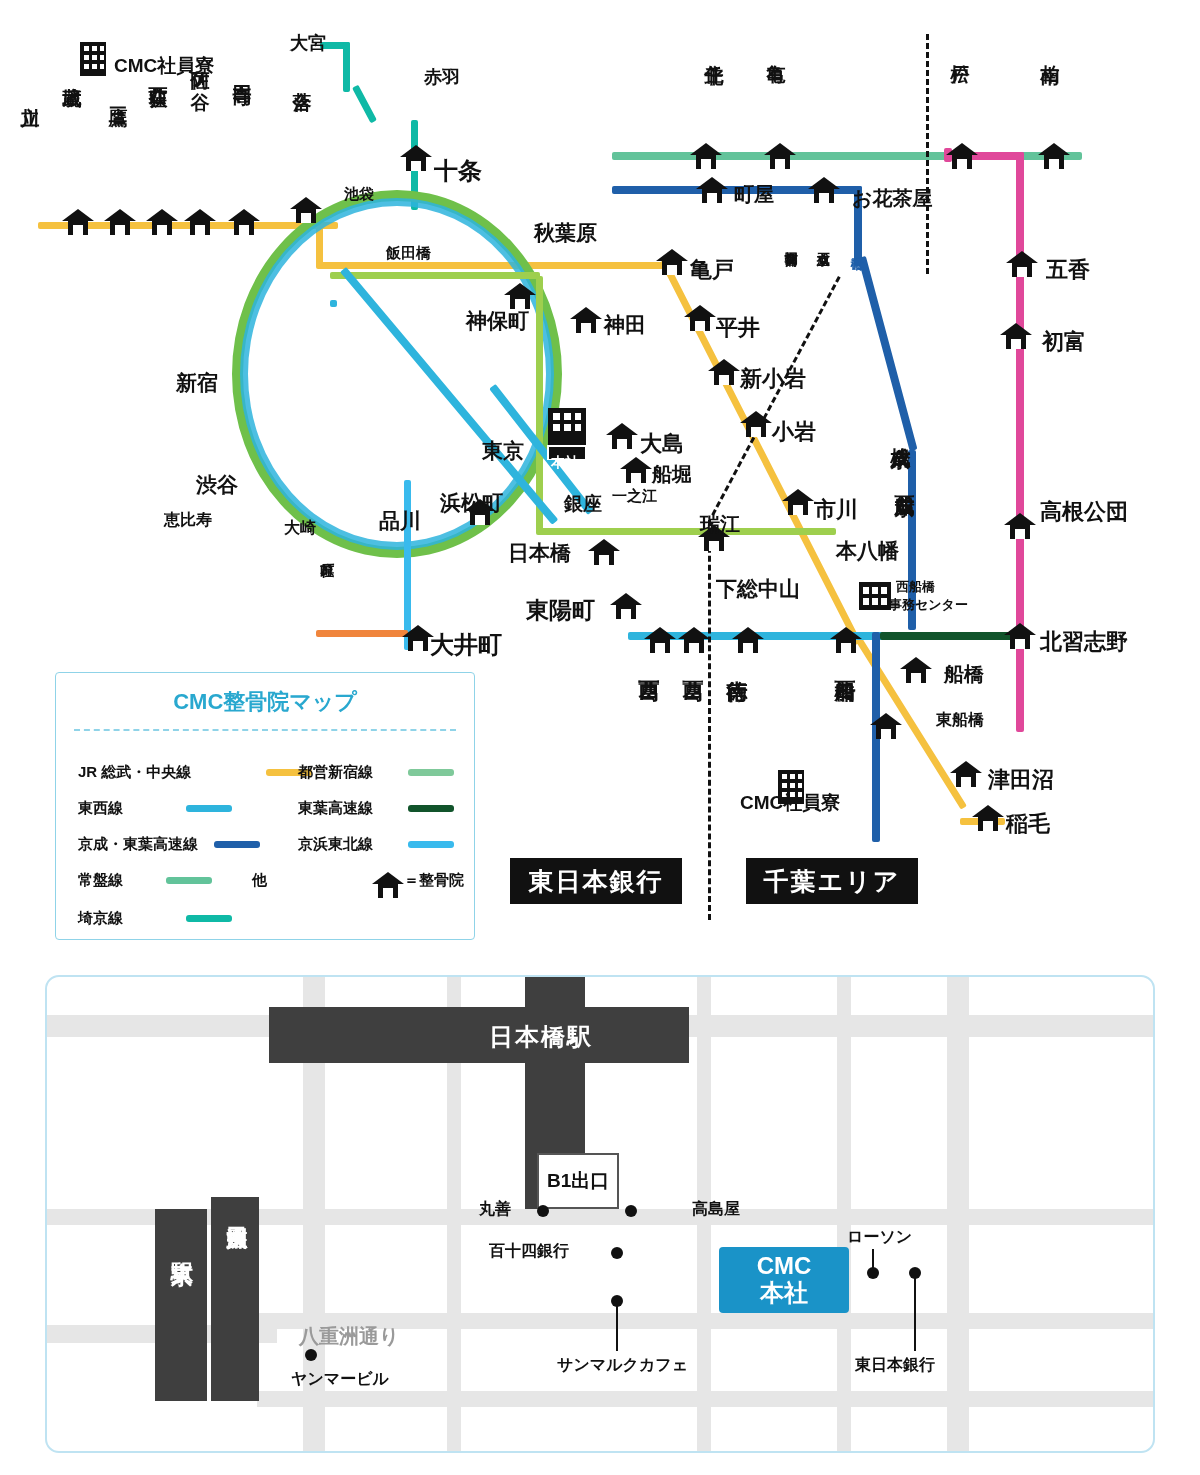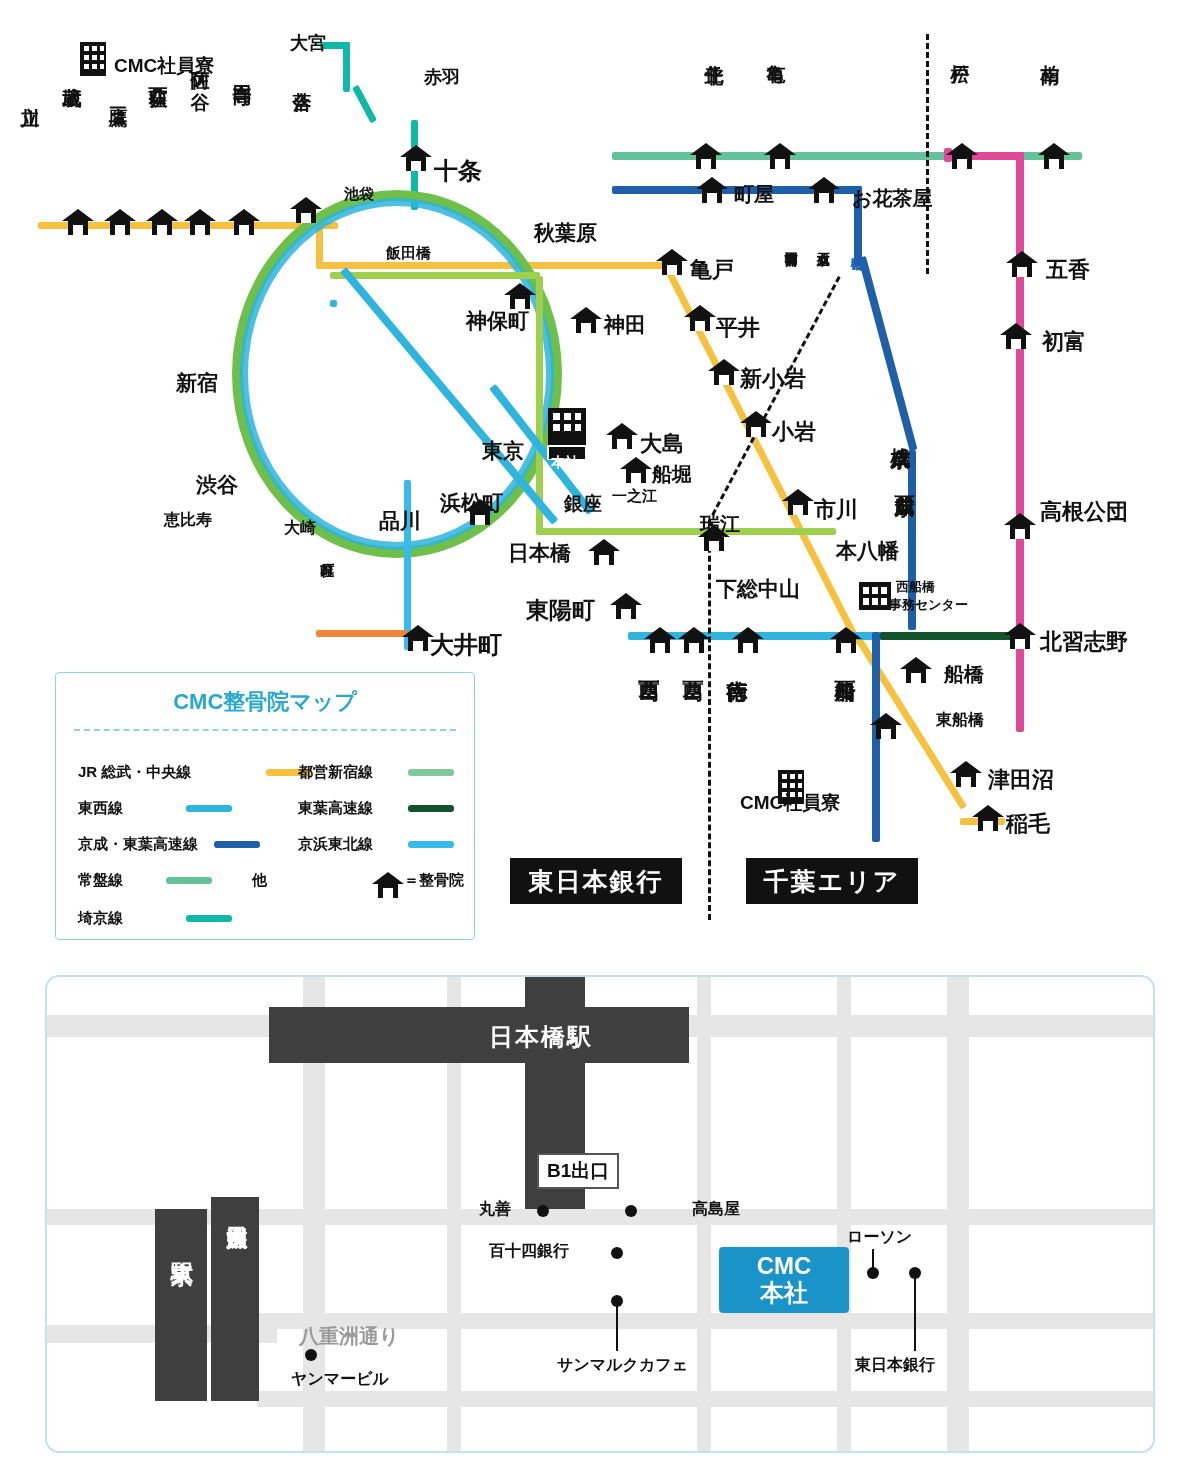--- a/index.html
+++ b/index.html
@@ -23,21 +23,21 @@
            display:flex;align-items:center;justify-content:center;letter-spacing:2px;}
   
   #lower{position:absolute;left:45px;top:975px;width:1110px;height:478px;border:2px solid #bfe3f2;border-radius:14px;background:#fff;overflow:hidden;}
   .road{position:absolute;background:#e6e6e6;}
   .darkblock{position:absolute;background:#3f3f3f;}
   .dot{position:absolute;width:12px;height:12px;border-radius:50%;background:#111;}
   .leader{position:absolute;background:#111;width:2px;}
   .mlbl{position:absolute;font-size:16px;font-weight:bold;color:#111;white-space:nowrap;}
   .cmcbox{position:absolute;background:#1a93c8;color:#fff;font-weight:bold;text-align:center;
           border-radius:4px;display:flex;align-items:center;justify-content:center;font-size:24px;line-height:1.12;}
-  .b1{position:absolute;background:#fff;border:2px solid #555;color:#111;font-weight:bold;font-size:19px;padding:3px 8px;}
+  .b1{position:absolute;background:#fff;border:2px solid #555;color:#111;font-weight:bold;font-size:19px;padding:13px 8px;}
   .stationname{position:absolute;color:#fff;font-weight:bold;font-size:24px;letter-spacing:2px;}
   .dashed-v{position:absolute;border-left:3px dashed #111;}
 </style>
 </head>
 <body>
 
 <div id="page">
 
   <div class="line" style="left:320px;top:42px;width:30px;height:7px;background:#0fb9a6;"></div>
   <div class="line" style="left:343px;top:42px;width:7px;height:50px;background:#0fb9a6;"></div>

